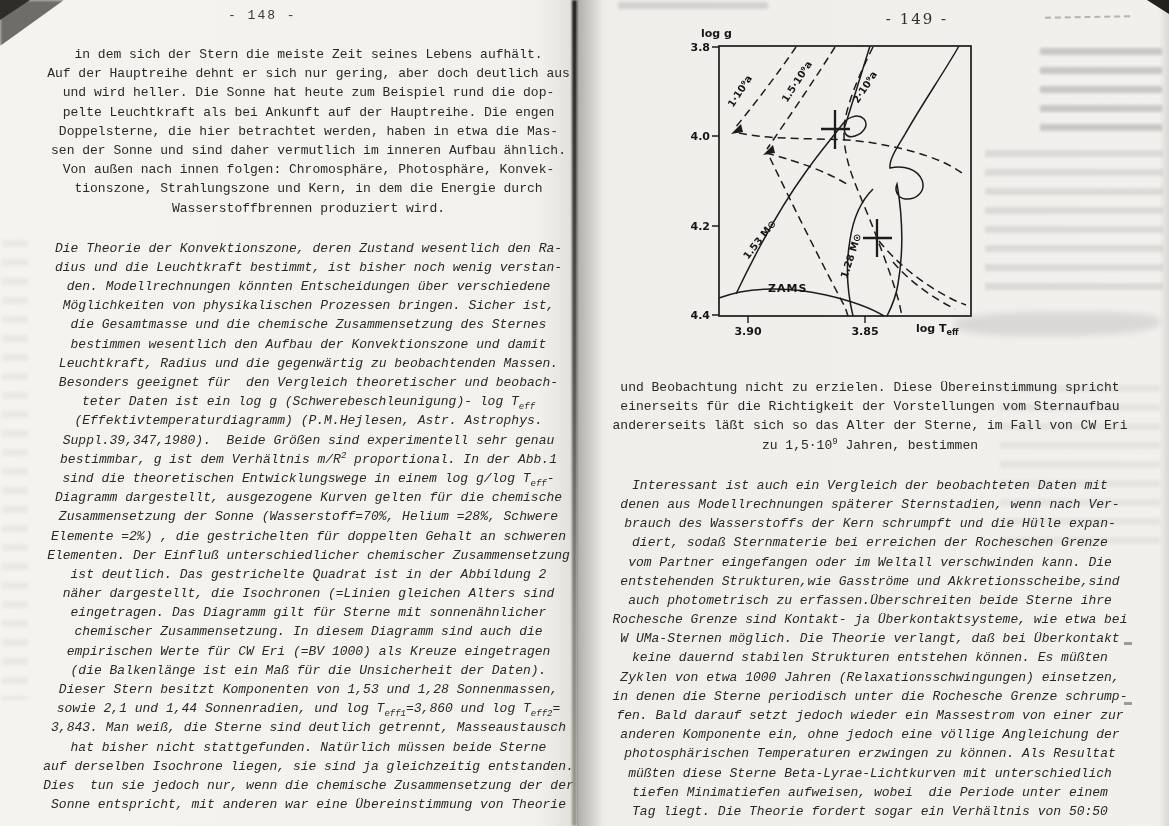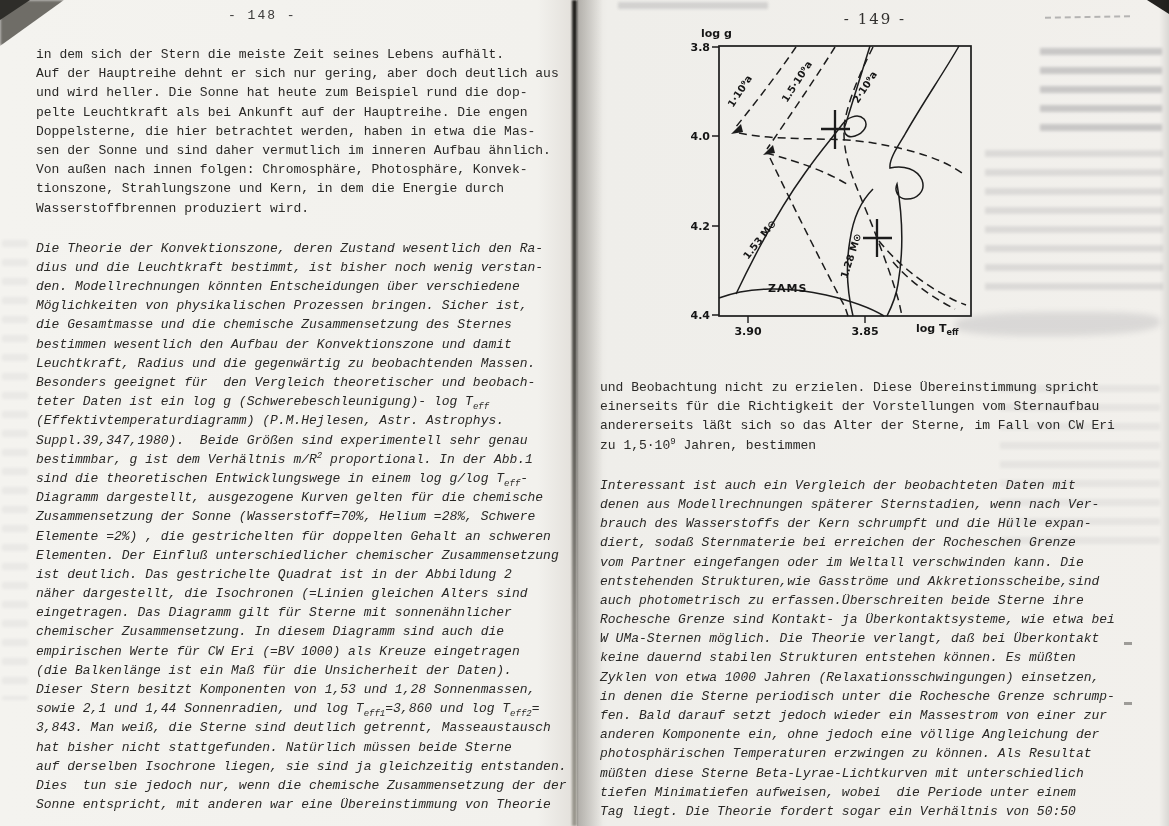--- a/index.html
+++ b/index.html
@@ -1,26 +1,26 @@
 <!DOCTYPE html>
 <html><head>
 <meta charset="utf-8">
 <title>Scanned book spread</title>
 <style>
   html,body{margin:0;padding:0;background:#d8d6d2;}
   .scan{position:relative;width:1169px;height:826px;overflow:hidden;
         background:linear-gradient(to right,#f4f3ef 0%,#f2f1ed 46%,#e2dfda 49.2%,#efeeea 52%,#f2f0ec 100%);
         font-family:"Liberation Mono",monospace;color:#262524;}
   
-  .body{position:absolute;font-size:13px;line-height:19.2px;white-space:pre;color:#2a2927;}
+  .body{position:absolute;font-size:13px;line-height:19.2px;white-space:pre;color:#2a2927;text-align:center;}
   .tline{height:19.2px;}
   .tline sub,.tline sup{font-size:9px;line-height:0;}
   .para + .para{margin-top:21px;font-style:italic;}
   .page-num-left{position:absolute;left:228px;top:8px;font-size:13px;letter-spacing:2px;color:#3a3938;}
-  .page-num-right{position:absolute;left:830px;top:10px;width:90px;text-align:center;
+  .page-num-right{position:absolute;left:872px;top:10px;width:90px;text-align:center;
         font-family:"DejaVu Serif",serif;font-size:15px;letter-spacing:2px;color:#31302e;}
   
   svg.fig{position:absolute;left:675px;top:20px;}
   .fig path,.fig rect,.fig line{fill:none;stroke:#1c1c1c;}
   .fig .solid{stroke-width:1.5;}
   .fig .dashed{stroke-width:1.5;stroke-dasharray:8 5;}
   .fig .frame{stroke-width:1.7;}
   .fig .tick{stroke-width:1.4;}
   .fig .cross{stroke-width:2.3;}
   .fig .arrow{fill:#1c1c1c;stroke:none;}

